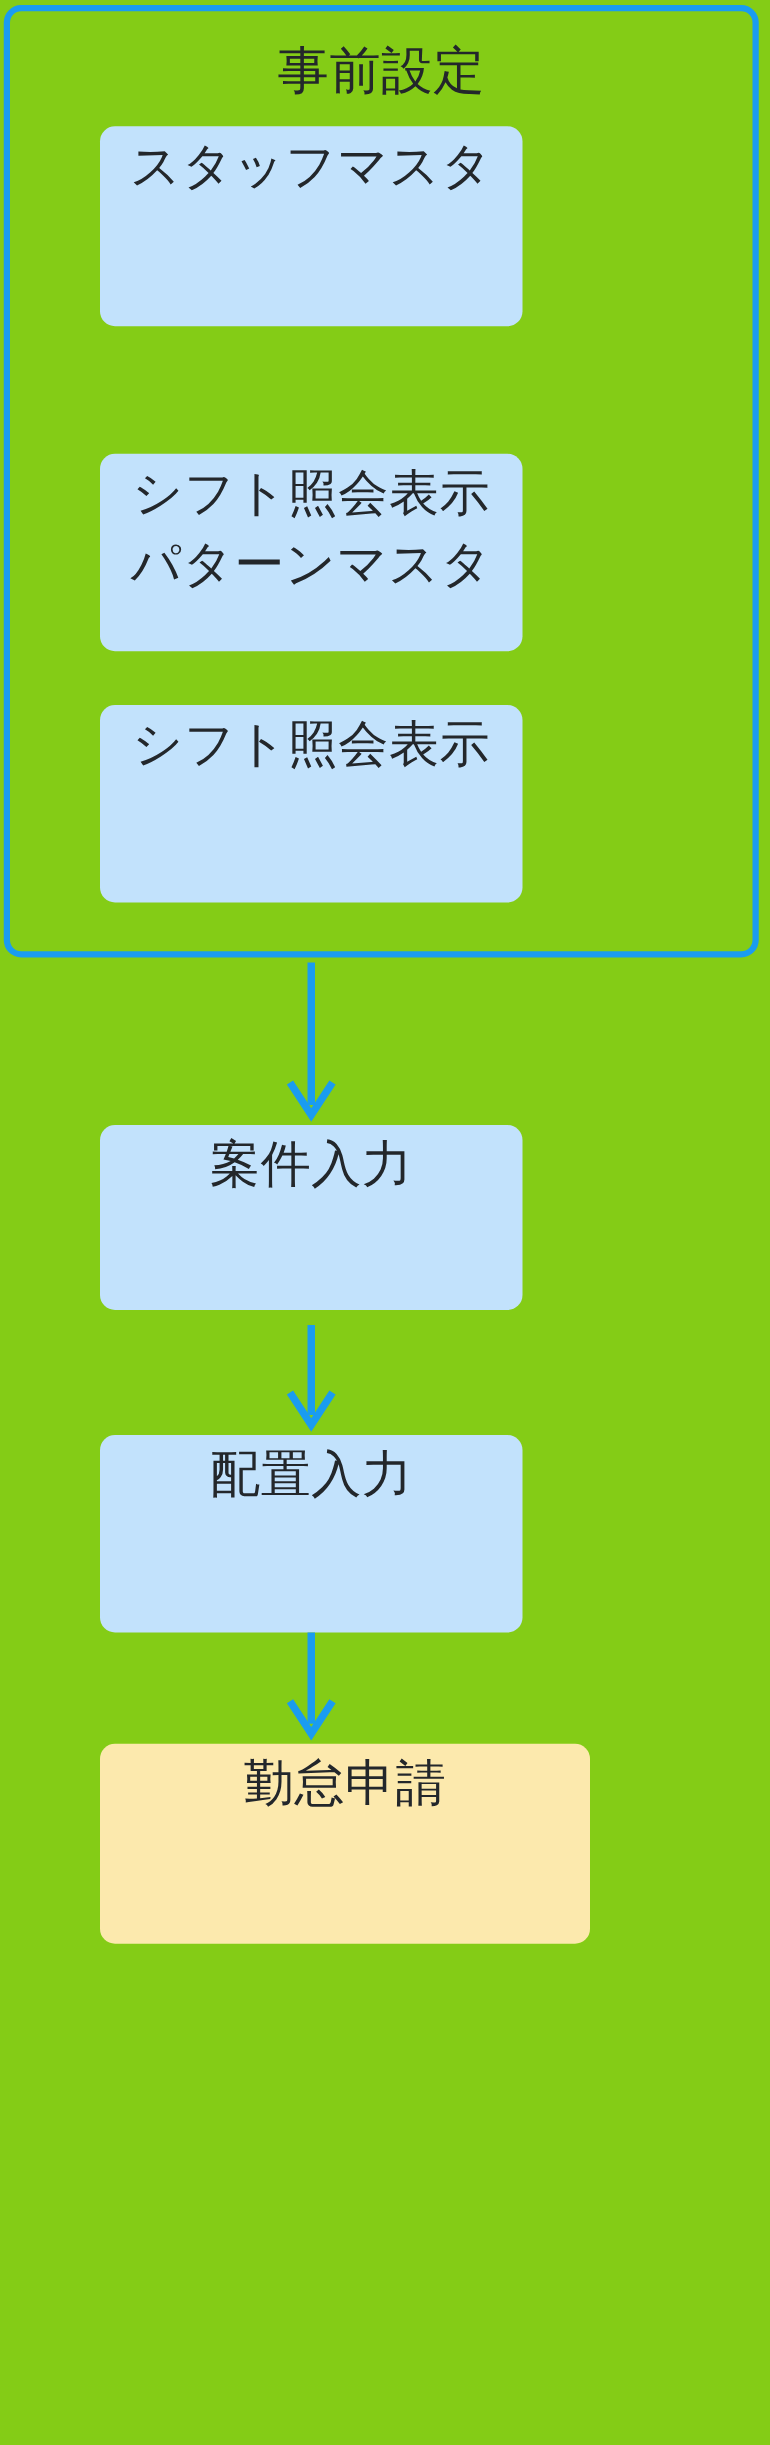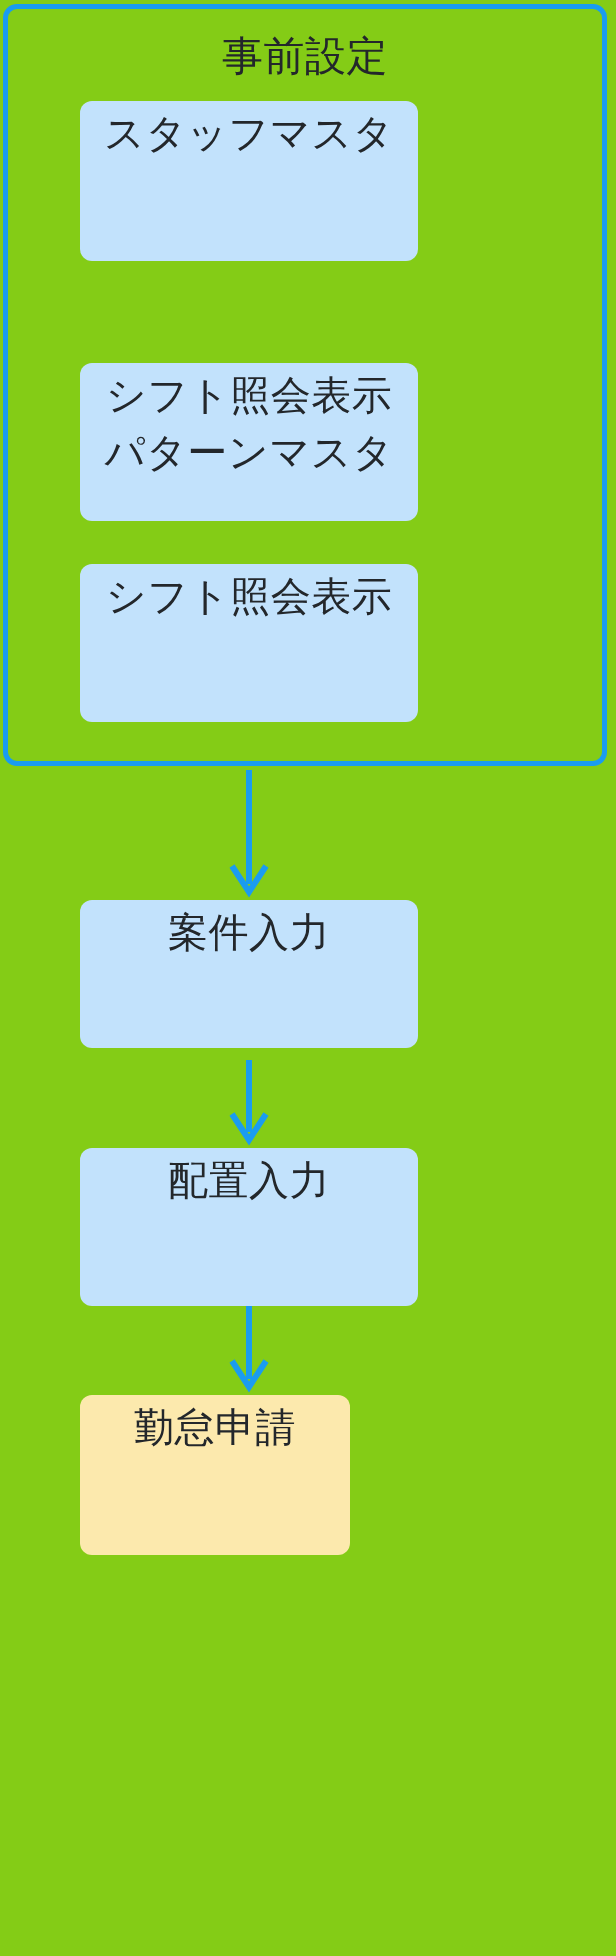--- a/index.html
+++ b/index.html
@@ -59,21 +59,21 @@
   .node.blue   { background: #c2e2fc; }
   .node.yellow { background: #fce9ad; }
   .node .node-label { display: block; white-space: pre-line; }
 
   
   #node-staff-master   { left: 80px;  top: 101px;  width: 338px; height: 160px; }
   #node-shift-pattern  { left: 80px;  top: 335px;  width: 338px; height: 158px; margin-top: 28px; }
   #node-time-report    { left: 80px;  top: 564px;  width: 338px; height: 158px; }
   #node-case-input     { left: 80px;  top: 900px;  width: 338px; height: 148px; }
   #node-assign-input   { left: 80px;  top: 1148px; width: 338px; height: 158px; }
-  #node-attendance-req { left: 80px;  top: 1395px; width: 270px; height: 160px; }
+  #node-attendance-req { left: 80px;  top: 1395px; width: 392px; height: 160px; }
 
   
   #connectors {
     position: absolute;
     left: 0;
     top: 0;
     width: 616px;
     height: 1956px;
     pointer-events: none;
   }

